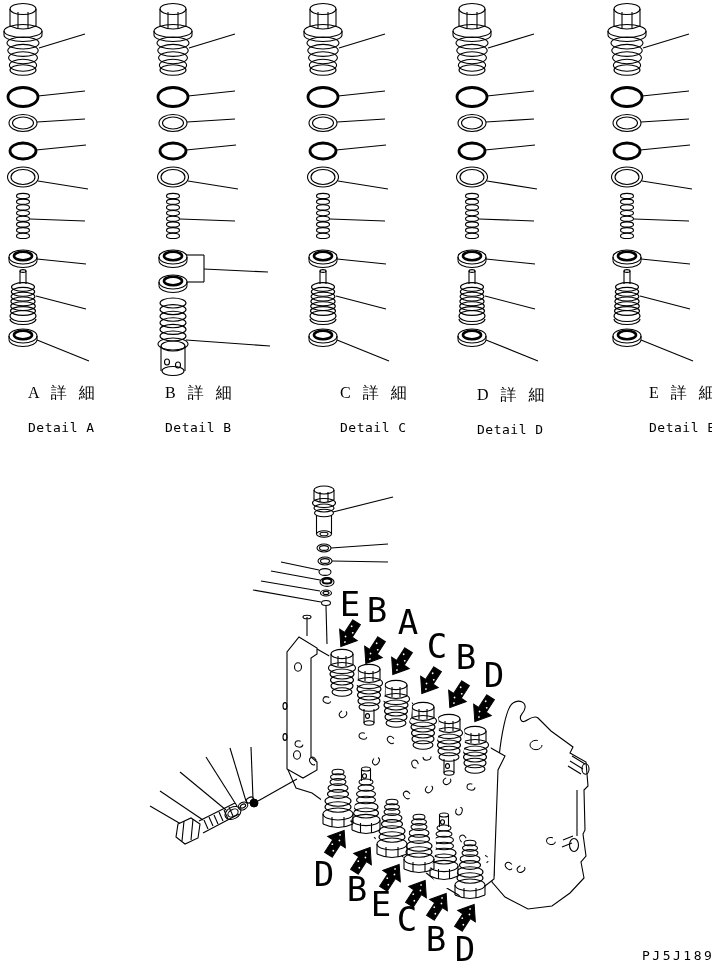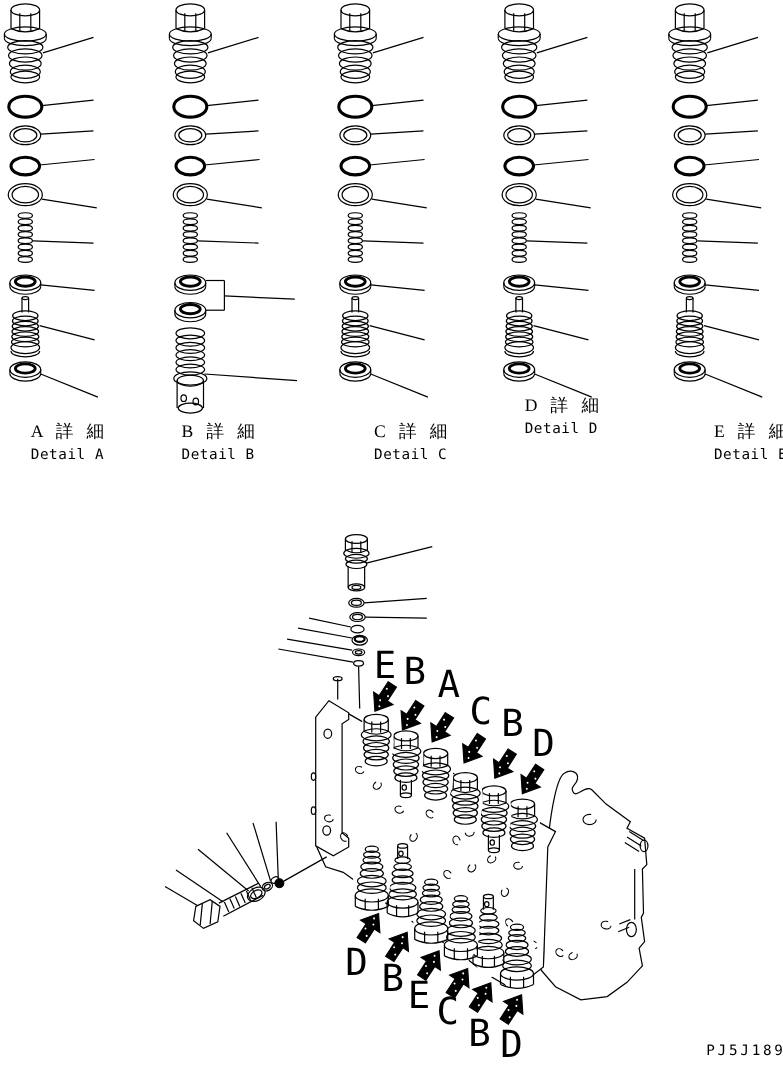--- a/index.html
+++ b/index.html
@@ -1,21 +1,21 @@
 <!DOCTYPE html>
 <html><head>
 <meta charset="utf-8">
 <style>
   html,body{margin:0;padding:0;background:#fff;}
   .page{position:relative;width:712px;height:968px;background:#fff;overflow:hidden;
         font-family:"DejaVu Sans Mono","Liberation Mono",monospace;color:#000;}
   #diagram{position:absolute;left:0;top:0;}
   .detail-label{position:absolute;line-height:15px;}
   .detail-label .jp{font-size:16px;letter-spacing:4px;white-space:pre;font-family:Liberation Serif, serif;}
-  .detail-label .en{font-size:13px;letter-spacing:0.5px;margin-top:6px;white-space:pre;}
+  .detail-label .en{font-size:13px;letter-spacing:0.5px;margin-top:20px;white-space:pre;}
   .footer-code{position:absolute;left:642px;top:948px;font-size:13px;letter-spacing:2.5px;}
   text{font-family:"DejaVu Sans Mono","Liberation Mono",monospace;}
 </style>
 </head>
 <body>
 
 <div class="page">
   <svg id="diagram" width="712" height="968" viewBox="0 0 712 968">
       <g>
         <g>
@@ -844,21 +844,21 @@
         <div class="en">Detail A</div>
       </div>
       <div class="detail-label" style="left: 165px; top: 385px;">
         <div class="jp">B 詳 細</div>
         <div class="en">Detail B</div>
       </div>
       <div class="detail-label" style="left: 340px; top: 385px;">
         <div class="jp">C 詳 細</div>
         <div class="en">Detail C</div>
       </div>
-      <div class="detail-label" style="left: 477px; top: 362px;">
+      <div class="detail-label" style="left: 477px; top: 387px;">
         <div class="jp">D 詳 細</div>
         <div class="en">Detail D</div>
       </div>
       <div class="detail-label" style="left: 649px; top: 385px;">
         <div class="jp">E 詳 細</div>
         <div class="en">Detail E</div>
       </div>
     </div>
   <div class="footer-code">PJ5J189</div>
 </div>

